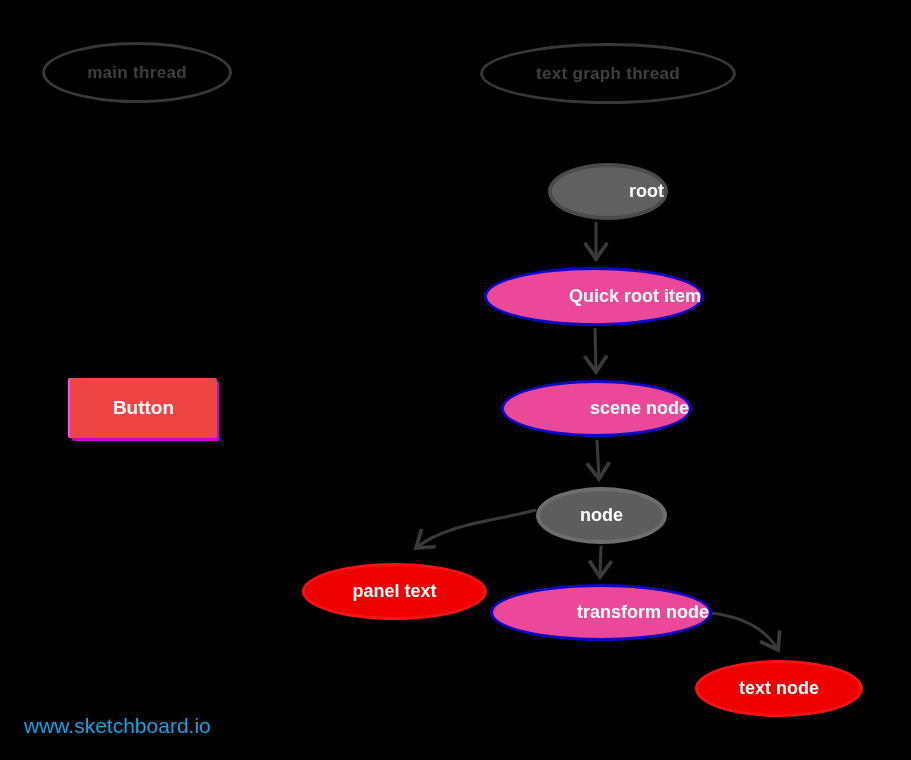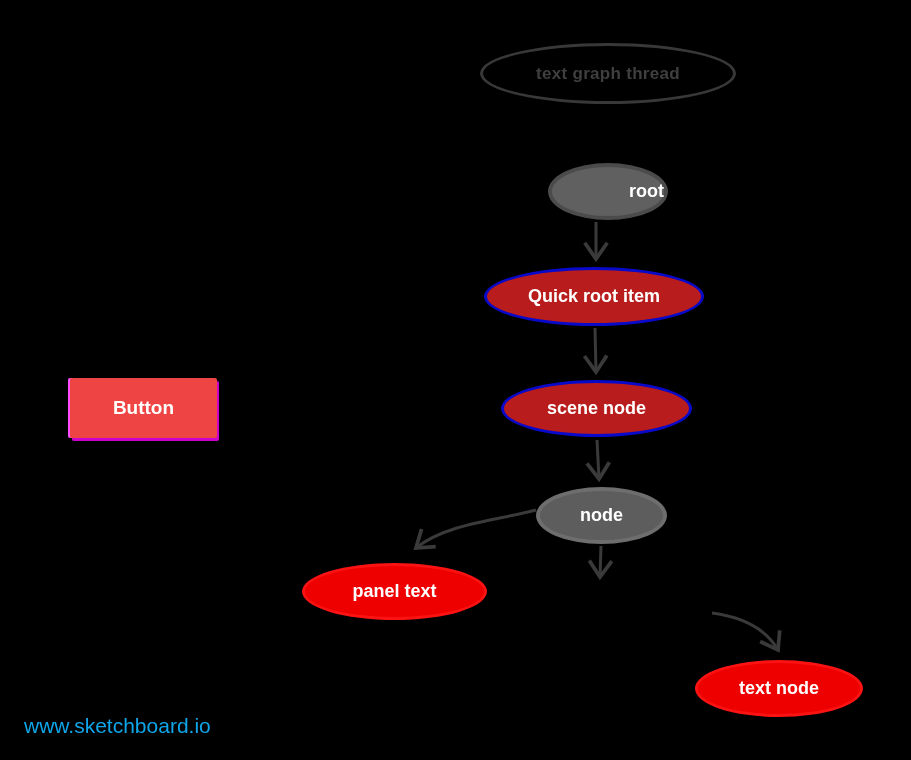--- a/index.html
+++ b/index.html
@@ -47,21 +47,21 @@
     z-index: 2;
   }
   .node .node-label {
     color: #ffffff;
     font-weight: bold;
     font-size: 18px;
     white-space: nowrap;
   }
   .node-gray   { background: #5d5d5d; border: 4px solid #6e6e6e; }
   .node-gray-dark-border { background: #606060; border: 4px solid #4b4b4b; }
-  .node-blue   { background: #b91c1c; border: 3px solid #0909c9; }
+  .node-blue   { background: #ec4899; border: 3px solid #0909c9; justify-content: flex-end; }
   .node-red    { background: #ee0000; border: 3px solid #fb1212; }
   .ui-button {
     position: absolute;
     left: 70px; top: 378px;
     width: 147px; height: 60px;
     background: #ef4444;
     border-radius: 2px;
     display: flex;
     align-items: center;
     justify-content: center;
@@ -103,20 +103,23 @@
       </marker>
     </defs>
     <path d="M 596 222 L 596 259" fill="none" stroke="#3a3a3a" stroke-width="3" marker-end="url(#openArrow)"></path>
     <path d="M 595 328 L 596 372" fill="none" stroke="#3a3a3a" stroke-width="3" marker-end="url(#openArrow)"></path>
     <path d="M 597 440 L 599 479" fill="none" stroke="#3a3a3a" stroke-width="3" marker-end="url(#openArrow)"></path>
     <path d="M 601 546 L 600 577" fill="none" stroke="#3a3a3a" stroke-width="3" marker-end="url(#openArrow)"></path>
     <path d="M 536 510 C 500 520 447 523 416 548" fill="none" stroke="#3a3a3a" stroke-width="3" marker-end="url(#openArrow)"></path>
     <path d="M 712 613 C 742 617 766 629 778 650" fill="none" stroke="#3a3a3a" stroke-width="3" marker-end="url(#openArrow)"></path>
   </svg>
 
+  <div id="lane-main" class="lane-ellipse">
+    <span class="lane-label">main thread</span>
+  </div>
 
   <div id="lane-scene" class="lane-ellipse">
     <span class="lane-label">text graph thread</span>
   </div>
 
   <div class="ui-button">
     <span class="btn-label">Button</span>
   </div>
 
   <div id="node-root" class="node node-gray-dark-border">
@@ -132,20 +135,23 @@
   </div>
 
   <div id="node-node" class="node node-gray">
     <span class="node-label">node</span>
   </div>
 
   <div id="node-panel" class="node node-red">
     <span class="node-label">panel text</span>
   </div>
 
+  <div id="node-transform" class="node node-blue">
+    <span class="node-label">transform node</span>
+  </div>
 
   <div id="node-text" class="node node-red">
     <span class="node-label">text node</span>
   </div>
 
   <div class="watermark">www.sketchboard.io</div>
 
 </div>
 
 </body></html>

